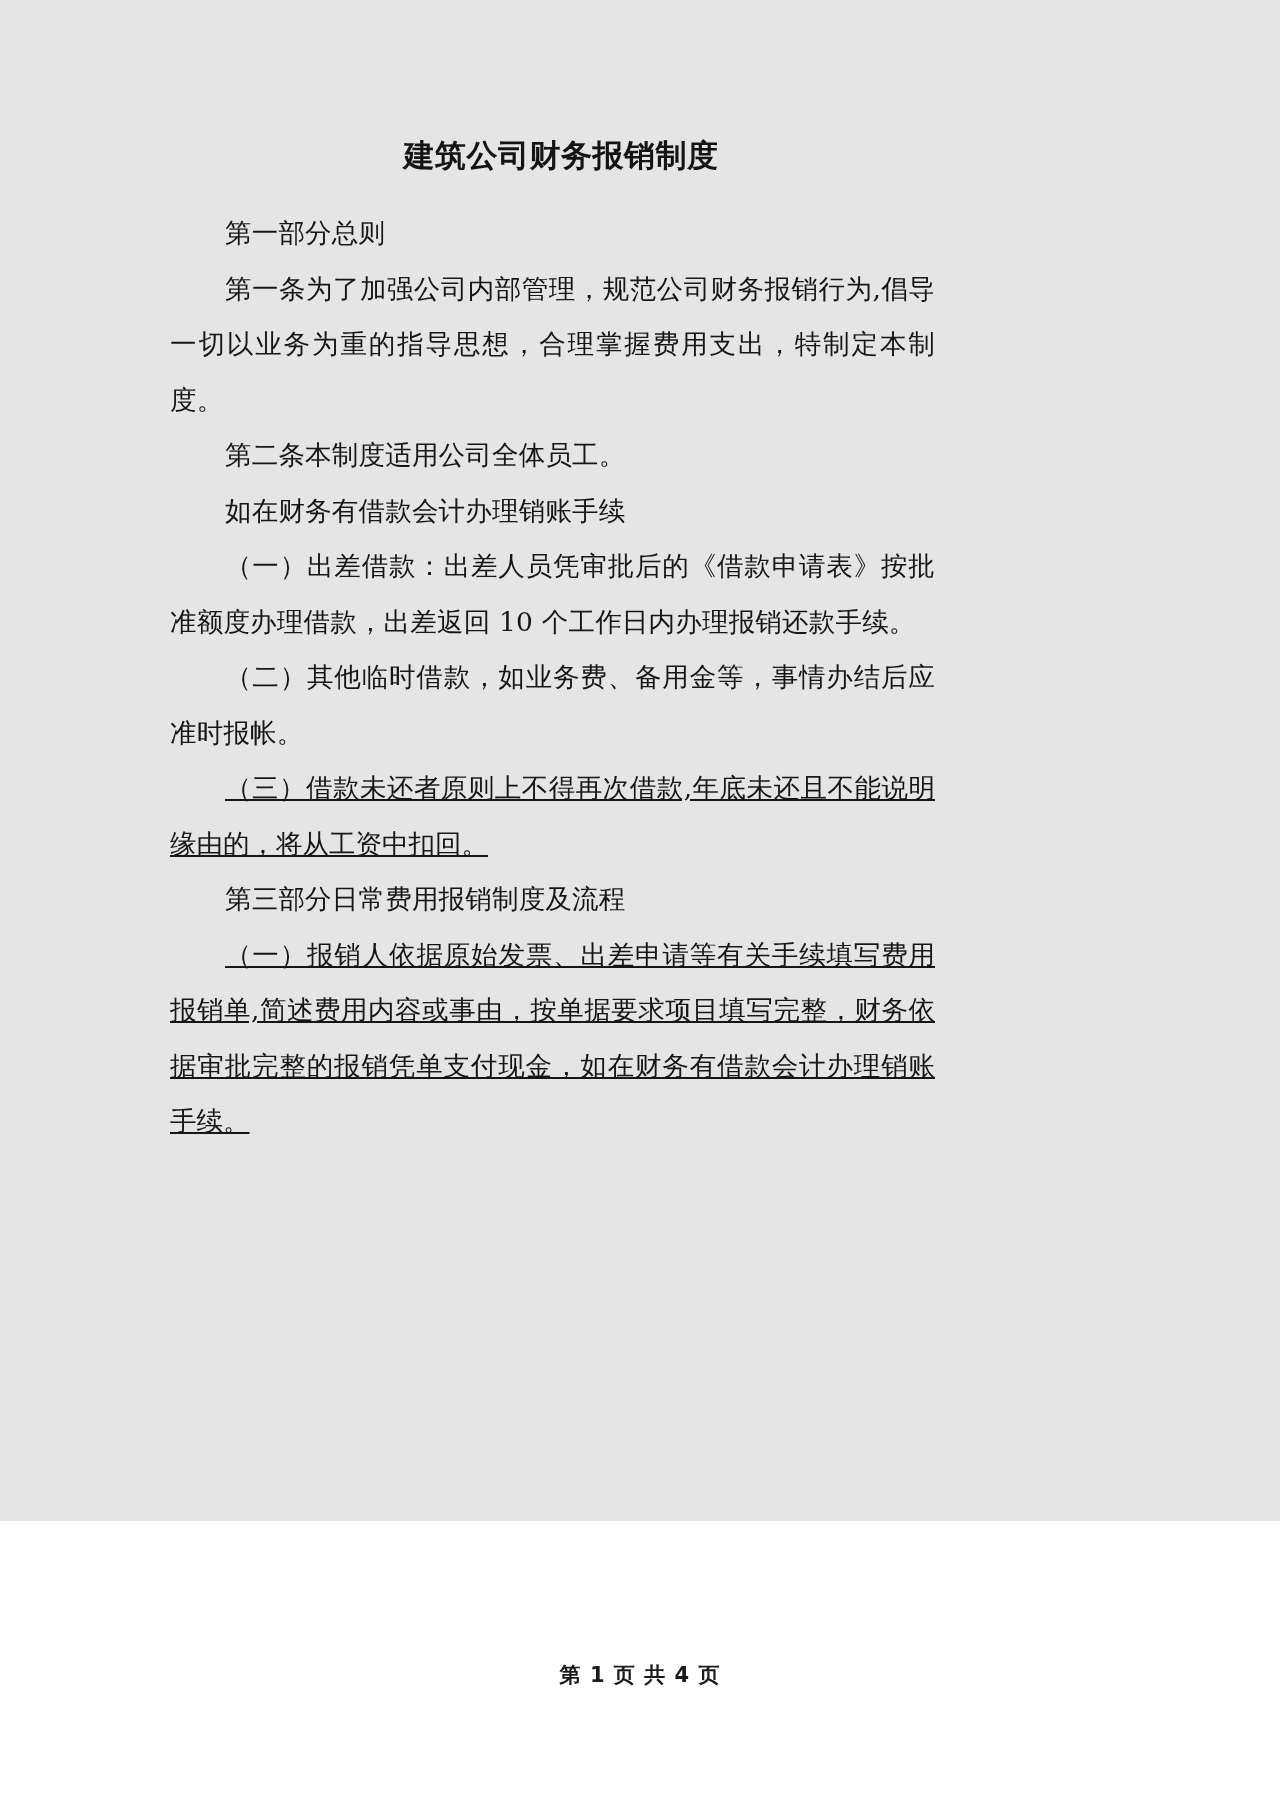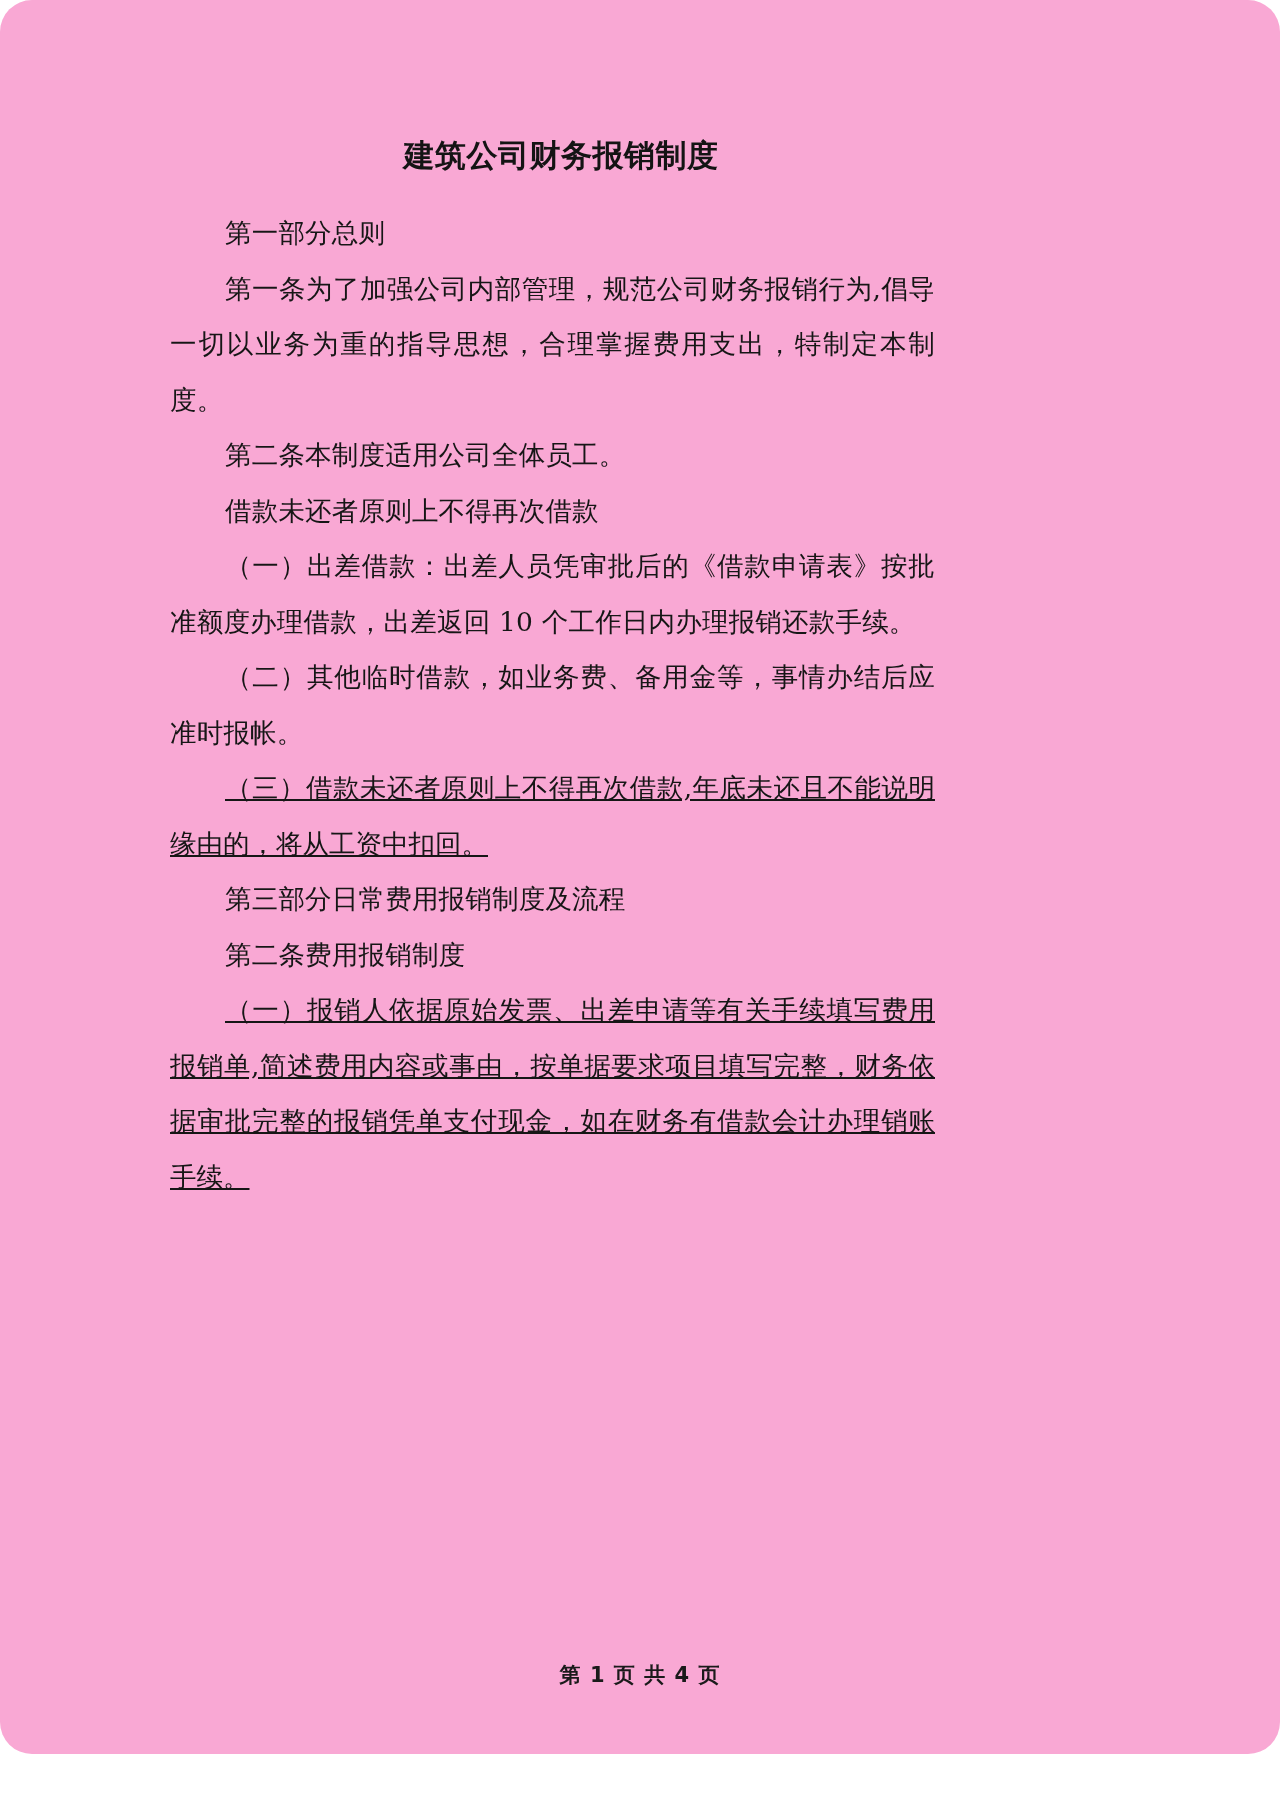--- a/index.html
+++ b/index.html
@@ -15,23 +15,22 @@
     font-family: "DejaVu Serif", "Liberation Serif", serif;
     color: #1a1a1a;
     -webkit-font-smoothing: antialiased;
   }
 
   .page {
     position: absolute;
     left: 0;
     top: 0;
     width: 1280px;
-    height: 1754px;
-    background: #f9a8d4;
-    border-radius: 32px;
+    height: 1521px;
+    background: #e5e5e5;
   }
 
   .content {
     position: absolute;
     left: 170px;
     top: 0;
     width: 782px;
   }
 
   .doc-title {
@@ -93,32 +92,31 @@
     <h1 class="doc-title">建筑公司财务报销制度</h1>
 
     <div class="body-block">
 
       <p class="para">第一部分总则</p>
 
       <p class="para">第一条为了加强公司内部管理，规范公司财务报销行为,倡导一切以业务为重的指导思想，合理掌握费用支出，特制定本制度。</p>
 
       <p class="para">第二条本制度适用公司全体员工。</p>
 
-      <p class="para">借款未还者原则上不得再次借款</p>
+      <p class="para">如在财务有借款会计办理销账手续</p>
 
       <p class="para">（一）出差借款：出差人员凭审批后的《借款申请表》按批准额度办理借款，出差返回 10 个工作日内办理报销还款手续。</p>
 
       <p class="para">（二）其他临时借款，如业务费、备用金等，事情办结后应准时报帐。</p>
 
       <p class="para tight">（三）借款未还者原则上不得再次借款,年底未还且不能说明缘由的，将从工资中扣回。</p>
 
       <p class="para">第三部分日常费用报销制度及流程</p>
 
 
-      <p class="para">第二条费用报销制度</p>
 
       <p class="para tight">（一）报销人依据原始发票、出差申请等有关手续填写费用报销单,简述费用内容或事由，按单据要求项目填写完整，财务依据审批完整的报销凭单支付现金，如在财务有借款会计办理销账手续。</p>
 
 
     </div>
   </div>
 
   <div class="footer">第 1 页 共 4 页</div>
 
 </div>

